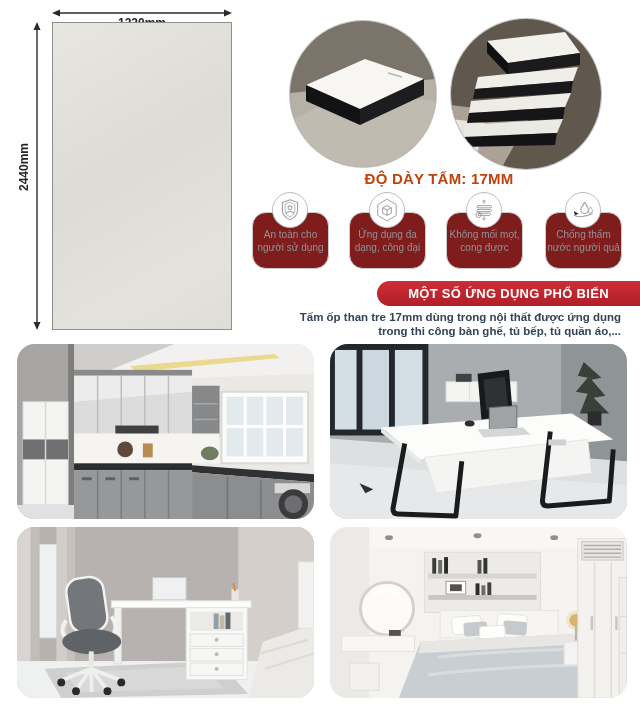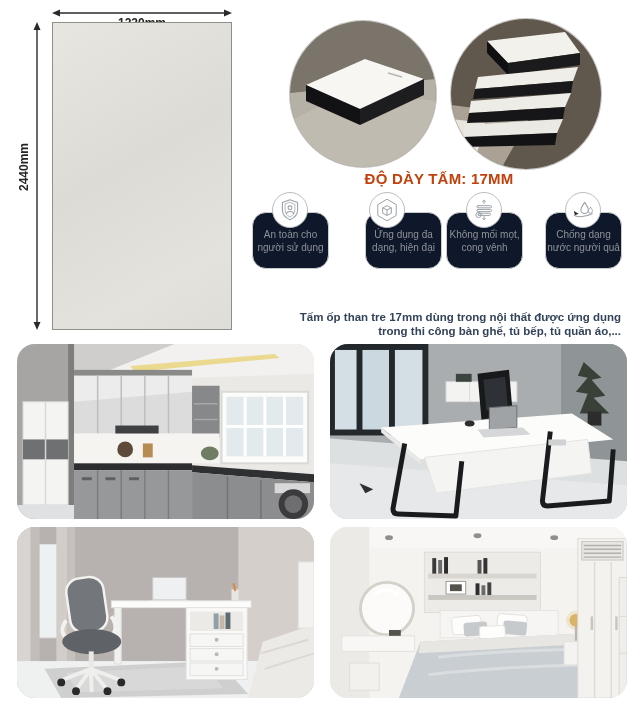--- a/index.html
+++ b/index.html
@@ -22,29 +22,29 @@
   .circ svg{display:block;width:100%;height:100%;}
   .circ1{left:290px;top:21px;width:146px;height:146px;}
   .circ2{left:451px;top:19px;width:150px;height:150px;}
 
   
   .thick-title{position:absolute;left:339px;top:170px;width:200px;text-align:center;
                font-size:15px;font-weight:700;color:#c2410c;letter-spacing:.2px;}
 
   
   .badge{position:absolute;top:212px;width:77px;height:57px;border:1.5px solid #cccccc;
-         border-radius:14px;box-sizing:border-box;background:#0f172a;}
+         border-radius:14px;box-sizing:border-box;background:#7f1d1d;}
   .badge-text{margin-top:15px;text-align:center;font-size:10px;line-height:1.3;
               color:#8d9299;font-weight:500;}
   .badge-icon{position:absolute;top:192px;width:36px;height:36px;border-radius:50%;
               border:1.5px solid #b9bdc1;background:#fff;box-sizing:border-box;
               display:flex;align-items:center;justify-content:center;}
   .badge-icon svg{width:26px;height:26px;}
   .b1{left:252px;} .i1{left:272px;}
-  .b2{left:349px;margin-left:16px;} .i2{left:369px;}
+  .b2{left:349px;} .i2{left:369px;}
   .b3{left:446px;} .i3{left:466px;}
   .b4{left:545px;} .i4{left:565px;}
 
   
   .banner{position:absolute;left:377px;top:281px;right:0;height:25px;line-height:25px;
           background:linear-gradient(180deg,#cd2e35 0%,#b01f28 100%);
           border-radius:13px 0 0 13px;color:#ffffff;font-size:13px;font-weight:700;
           text-align:center;letter-spacing:.3px;}
   .desc{position:absolute;right:19px;top:310px;width:420px;text-align:right;
         font-size:11.5px;font-weight:700;color:#33435a;line-height:1.22;}
@@ -118,64 +118,65 @@
       <path d="M24 5 L38 10 V24 C38 33 31 39 24 42 C17 39 10 33 10 24 V10 Z"></path>
       <path d="M24 10 L33 13.5 V24 C33 30 29 34.5 24 37 C19 34.5 15 30 15 24 V13.5 Z" stroke-width="1.4"></path>
       <circle cx="24" cy="20" r="3.6"></circle>
       <path d="M17.5 31 C17.5 25.5 30.5 25.5 30.5 31"></path>
     </svg>
   </div>
 
   <div class="badge b2">
     <div class="badge-text">
       <div>Ứng dụng đa</div>
-      <div>dạng, hiện đại</div>
+      <div>dạng, công đại</div>
     </div>
   </div>
   <div class="badge-icon i2">
     <svg viewBox="0 0 48 48" fill="none" stroke="#9aa0a6" stroke-width="1.8" stroke-linejoin="round">
       <polygon points="24,4 41,14 41,34 24,44 7,34 7,14"></polygon>
       <polygon points="24,16 32,20 24,24 16,20"></polygon>
       <path d="M16,20 V30 L24,34 L32,30 V20 M24,24 V34"></path>
     </svg>
   </div>
 
   <div class="badge b3">
     <div class="badge-text">
       <div>Không mối mọt,</div>
-      <div>cong vênh</div>
+      <div>cong được</div>
     </div>
   </div>
   <div class="badge-icon i3">
     <svg viewBox="0 0 48 48" fill="none" stroke="#9aa0a6" stroke-width="1.8" stroke-linecap="round">
       <rect x="11" y="16" width="27" height="4" rx="2"></rect>
       <rect x="11" y="23" width="27" height="4" rx="2"></rect>
       <rect x="13" y="30" width="23" height="4" rx="2"></rect>
       <path d="M24 6 V12 M21.5 8.5 L24 6 L26.5 8.5"></path>
       <path d="M24 42 V36 M21.5 39.5 L24 42 L26.5 39.5"></path>
       <circle cx="14" cy="33" r="5"></circle>
       <circle cx="14" cy="33" r="1.4" fill="#9aa0a6" stroke="none"></circle>
     </svg>
   </div>
 
   <div class="badge b4">
     <div class="badge-text">
-      <div>Chống dạng</div>
+      <div>Chống thấm</div>
       <div>nước người quả</div>
     </div>
   </div>
   <div class="badge-icon i4">
     <svg viewBox="0 0 48 48" fill="none" stroke="#9aa0a6" stroke-width="2" stroke-linecap="round" stroke-linejoin="round">
       <path d="M27 10 C31 16 34 19 34 23.5 A7 7 0 1 1 20 23.5 C20 19 23 16 27 10 Z"></path>
       <path d="M38 19 C40 22 41.5 23.7 41.5 26 A4 4 0 1 1 33.5 26 C33.5 23.7 36 22 38 19 Z" stroke-width="1.6"></path>
       <path d="M8 34 Q22 40 41 31"></path>
       <polygon points="7,26 16,31 9,33.5" fill="#2b2b2b" stroke="none"></polygon>
     </svg>
   </div>
 
+  <div class="banner">MỘT SỐ ỨNG DỤNG PHỔ BIẾN</div>
   <div class="desc">
     <div>Tấm ốp than tre 17mm dùng trong nội thất được ứng dụng</div>
     <div>trong thi công bàn ghế, tủ bếp, tủ quần áo,...</div>
   </div>
 
   <div class="photo p1">
     <svg viewBox="0 0 302 176" preserveAspectRatio="none">
       <rect width="302" height="176" fill="#ebe9e6"></rect>
       <polygon points="55,0 302,0 302,30 55,38" fill="#f2f1ef"></polygon>
       <polygon points="55,0 160,0 55,42" fill="#cfcecc"></polygon>

